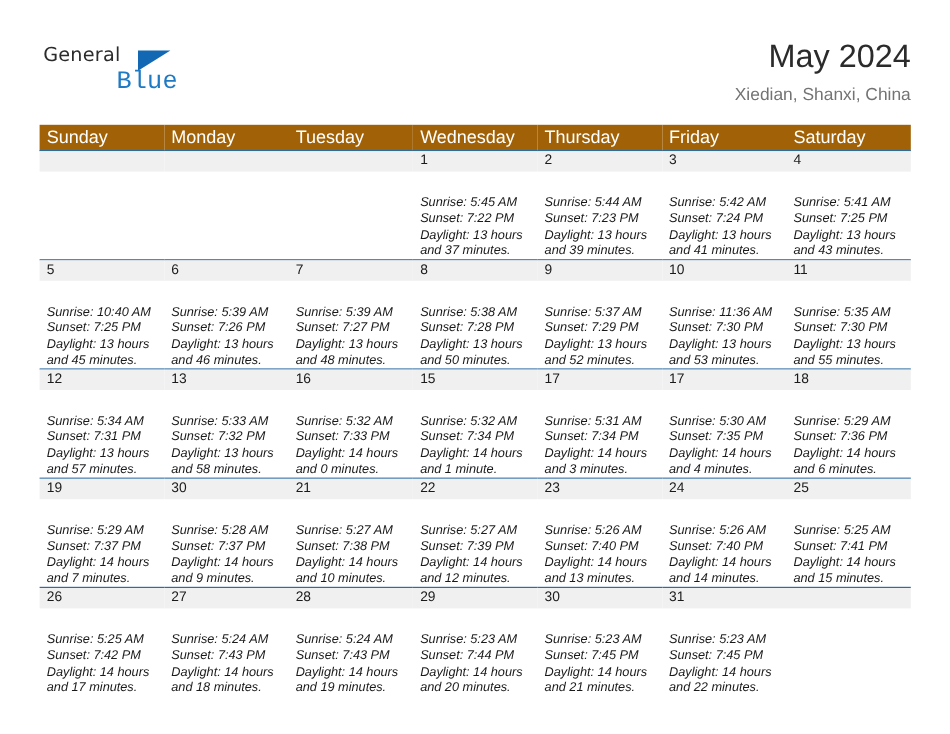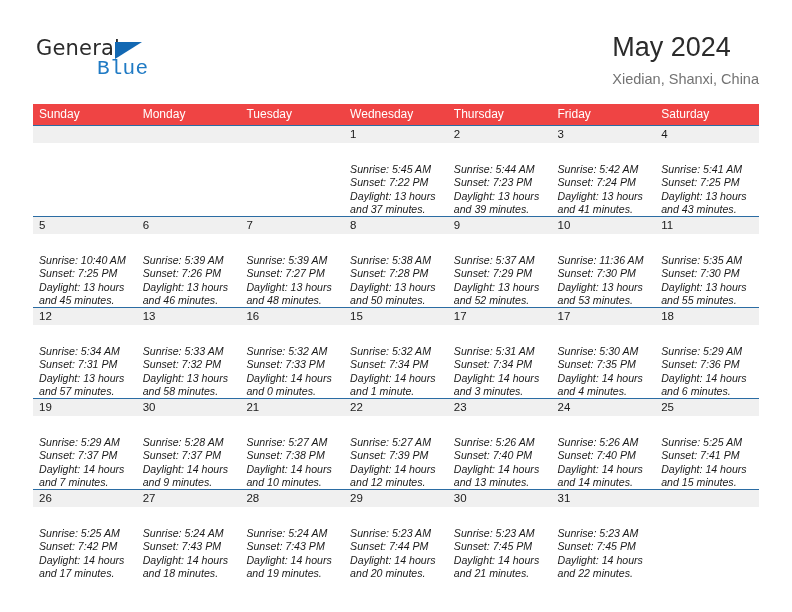--- a/index.html
+++ b/index.html
@@ -35,21 +35,21 @@
     position: absolute;
     left: 3px;
     top: 6px;
     width: 140px;
     height: 52px;
   }
   .logo-general {
     position: absolute;
     left: 0;
     top: 0;
-    font-size: 21px;
+    font-size: 16px;
     letter-spacing: 0.2px;
     color: #2b2b2b;
     font-family: "DejaVu Sans", sans-serif;
   }
   .logo-triangle {
     position: absolute;
     left: 79px;
     top: 6px;
     width: 0;
     height: 0;
@@ -63,21 +63,21 @@
     font-size: 21px;
     letter-spacing: 0.2px;
     color: #1f7ac4;
     font-family: Liberation Mono, monospace;
   }
 
   .title-block {
     position: absolute;
     right: 0;
     top: 0;
-    text-align: left;
+    text-align: right;
   }
   .cal-title {
     font-size: 27px;
     color: #2b2b2b;
     line-height: 34px;
     font-weight: normal;
     margin: 0;
     white-space: nowrap;
   }
   .cal-subtitle {
@@ -98,23 +98,23 @@
     table-layout: fixed;
   }
   .calendar th,
   .calendar td {
     padding: 0;
     margin: 0;
     vertical-align: top;
   }
 
   .dow-row th {
-    background: #ef4444;
+    background: #a16207;
     color: #ffffff;
-    font-size: 12px;
+    font-size: 15px;
     font-weight: normal;
     text-align: left;
     height: 21px;
     line-height: 21px;
     padding-left: 6px;
     box-sizing: border-box;
     margin-top: 20px;
   }
 
   .week-row td {

